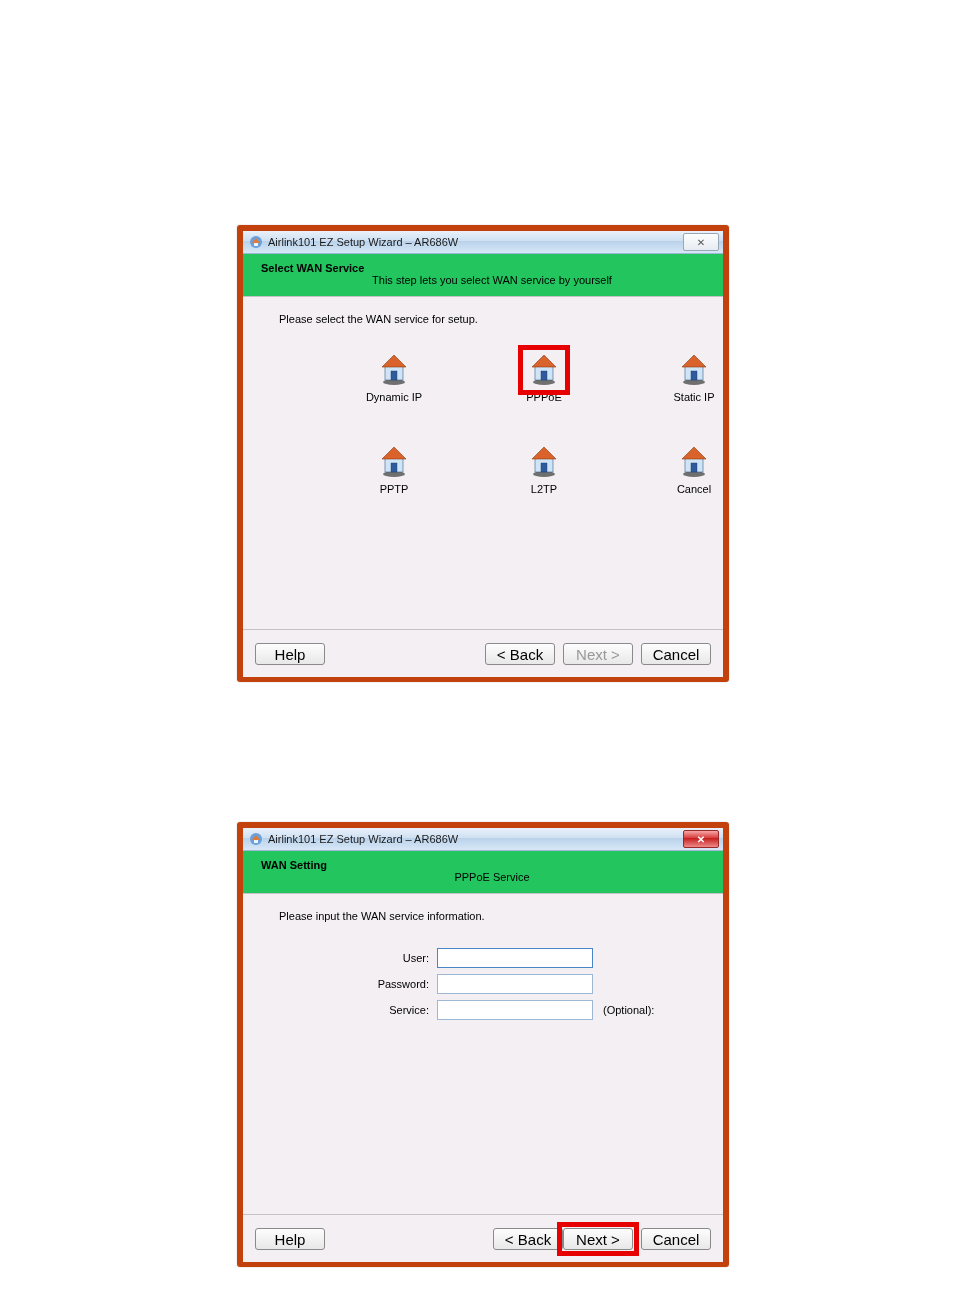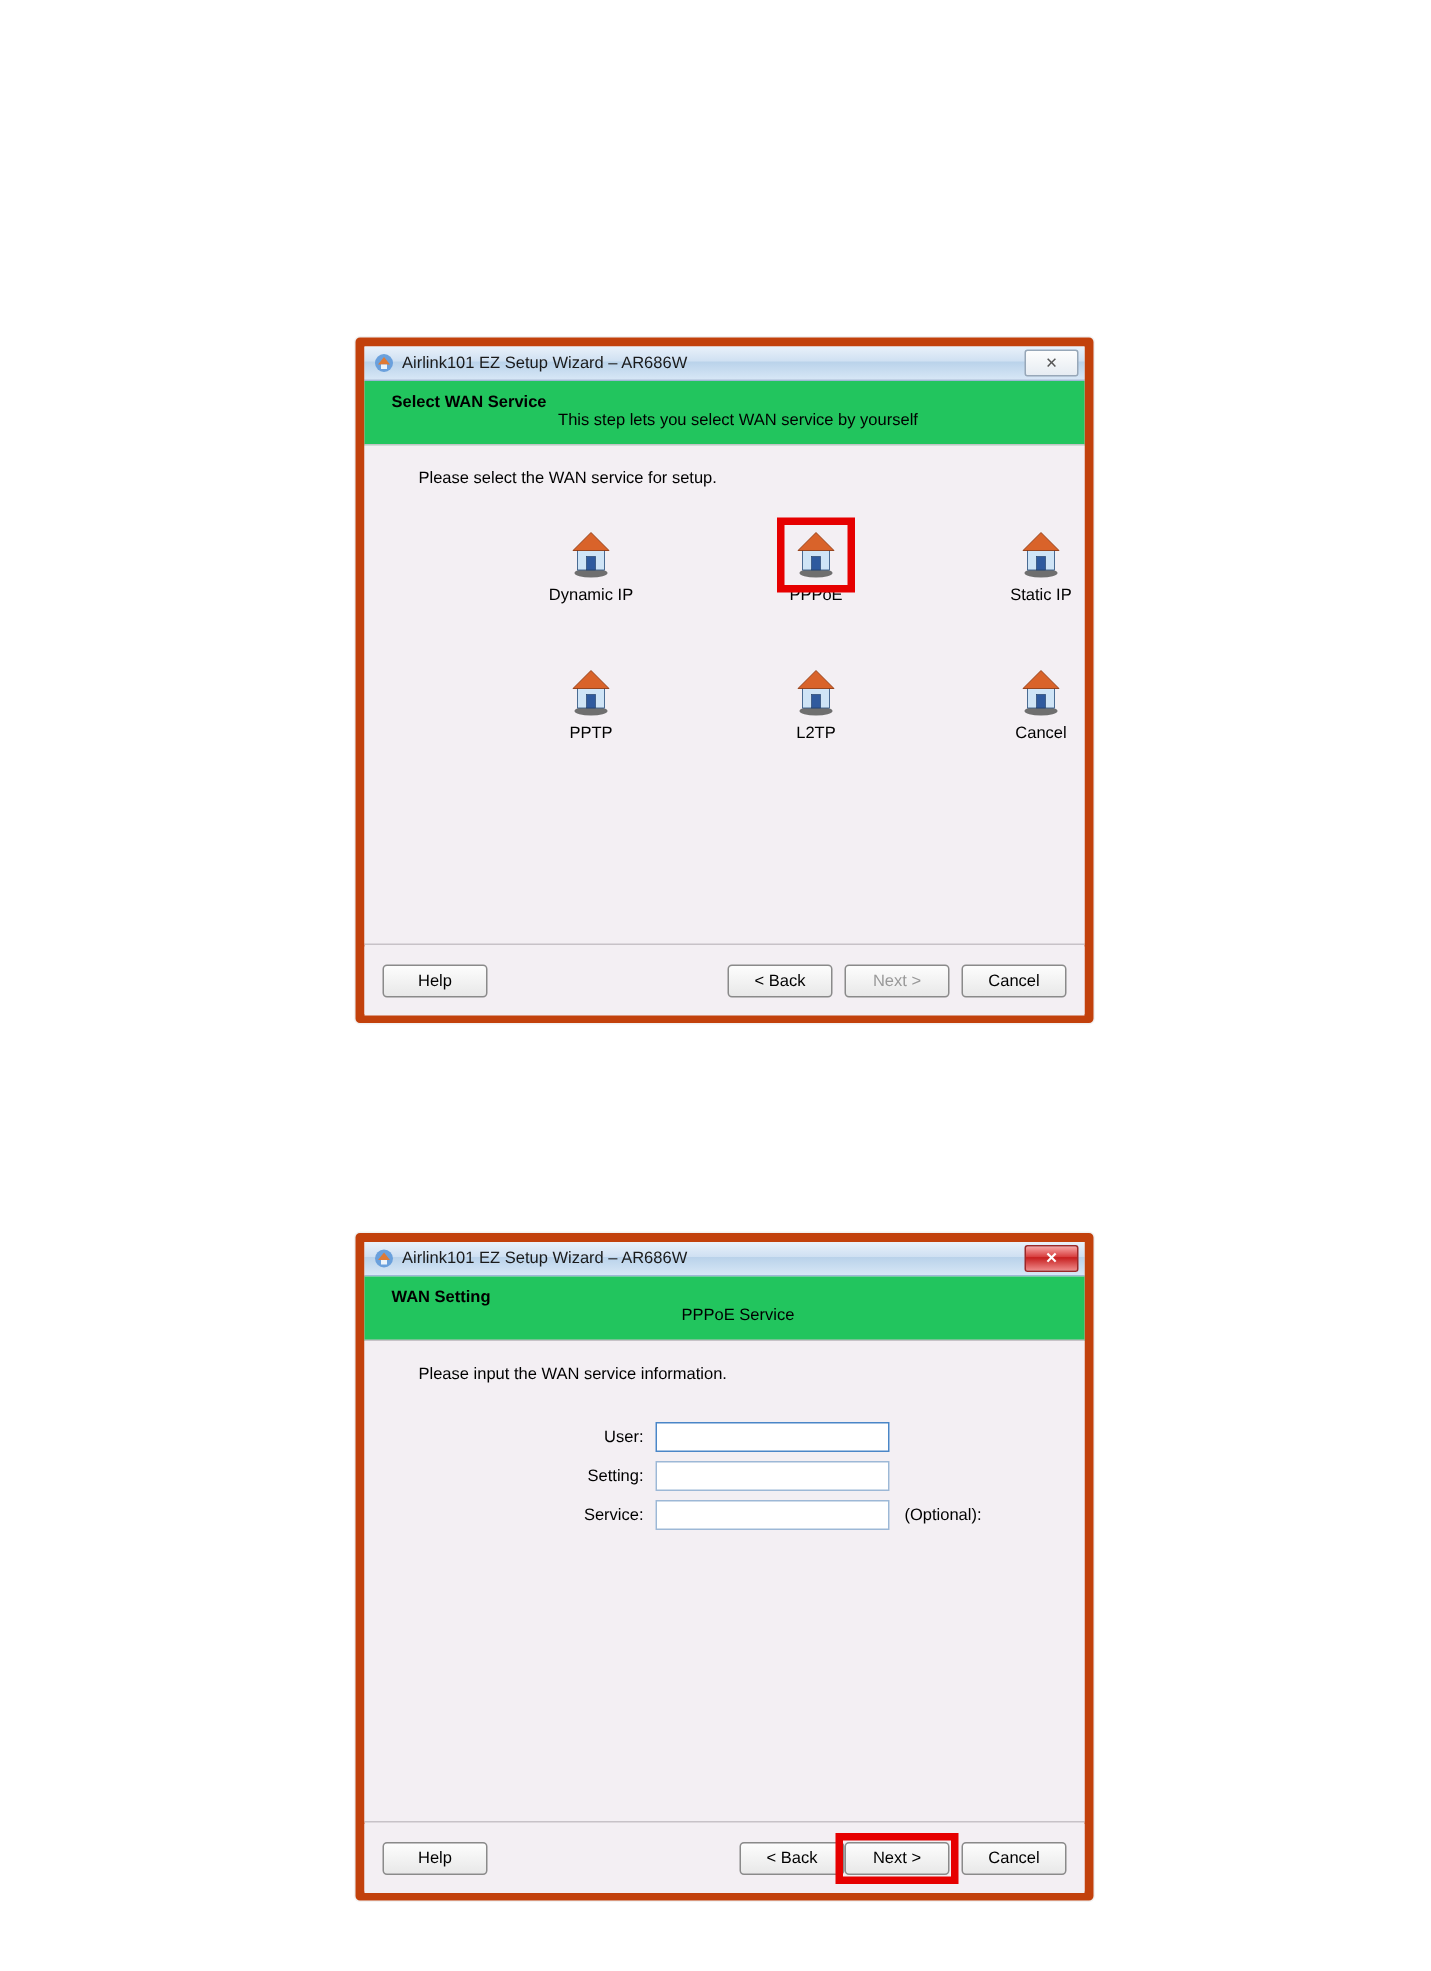--- a/index.html
+++ b/index.html
@@ -145,21 +145,21 @@
     background: #f3eff3;
   }
   .footer-panel .spacer { flex: 1 1 auto; }
   .wiz-button {
     min-width: 70px;
     height: 22px;
     border: 1px solid #8a8a8a;
     border-radius: 3px;
     background: linear-gradient(to bottom, #fdfdfd, #e8e8e8);
     font-family: inherit;
-    font-size: 11px;
+    font-size: 15px;
     cursor: pointer;
     margin-left: 8px;
   }
   .wiz-button:first-child { margin-left: 0; }
   .wiz-button:disabled { color: #999; cursor: default; }
 
   .hilite-wrap { position: relative; display: inline-block; }
   .hilite-wrap .btn-highlight {
     position: absolute;
     top: -6px; left: -6px; right: -6px; bottom: -6px;
@@ -290,21 +290,21 @@
 
     <div class="body-panel" style="height:300px">
       <div class="instruction">Please input the WAN service information.</div>
 
       <div class="form-area">
         <div class="form-row">
           <label>User:</label>
           <input type="text" class="user-input" value="" style="">
         </div>
         <div class="form-row">
-          <label>Setting:</label>
+          <label>Password:</label>
           <input type="password" value="" style="">
         </div>
         <div class="form-row">
           <label>Service:</label>
           <input type="text" value="" style="">
           <span class="suffix">(Optional):</span>
         </div>
       </div>
     </div>
 

